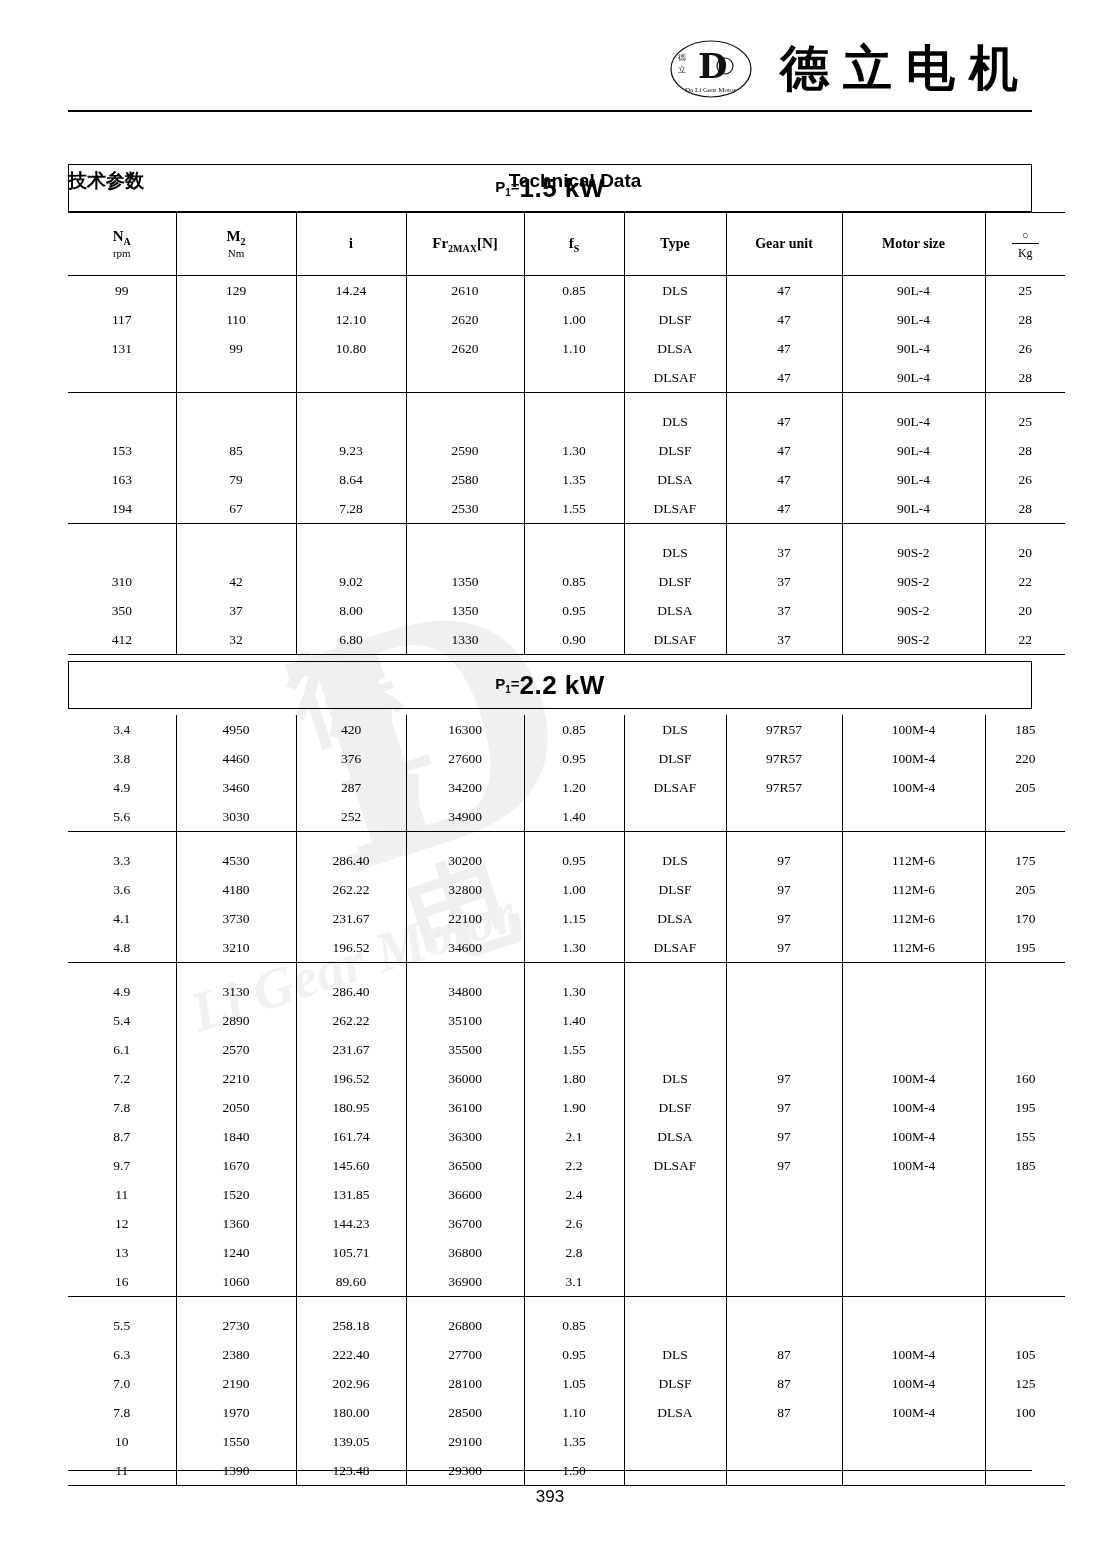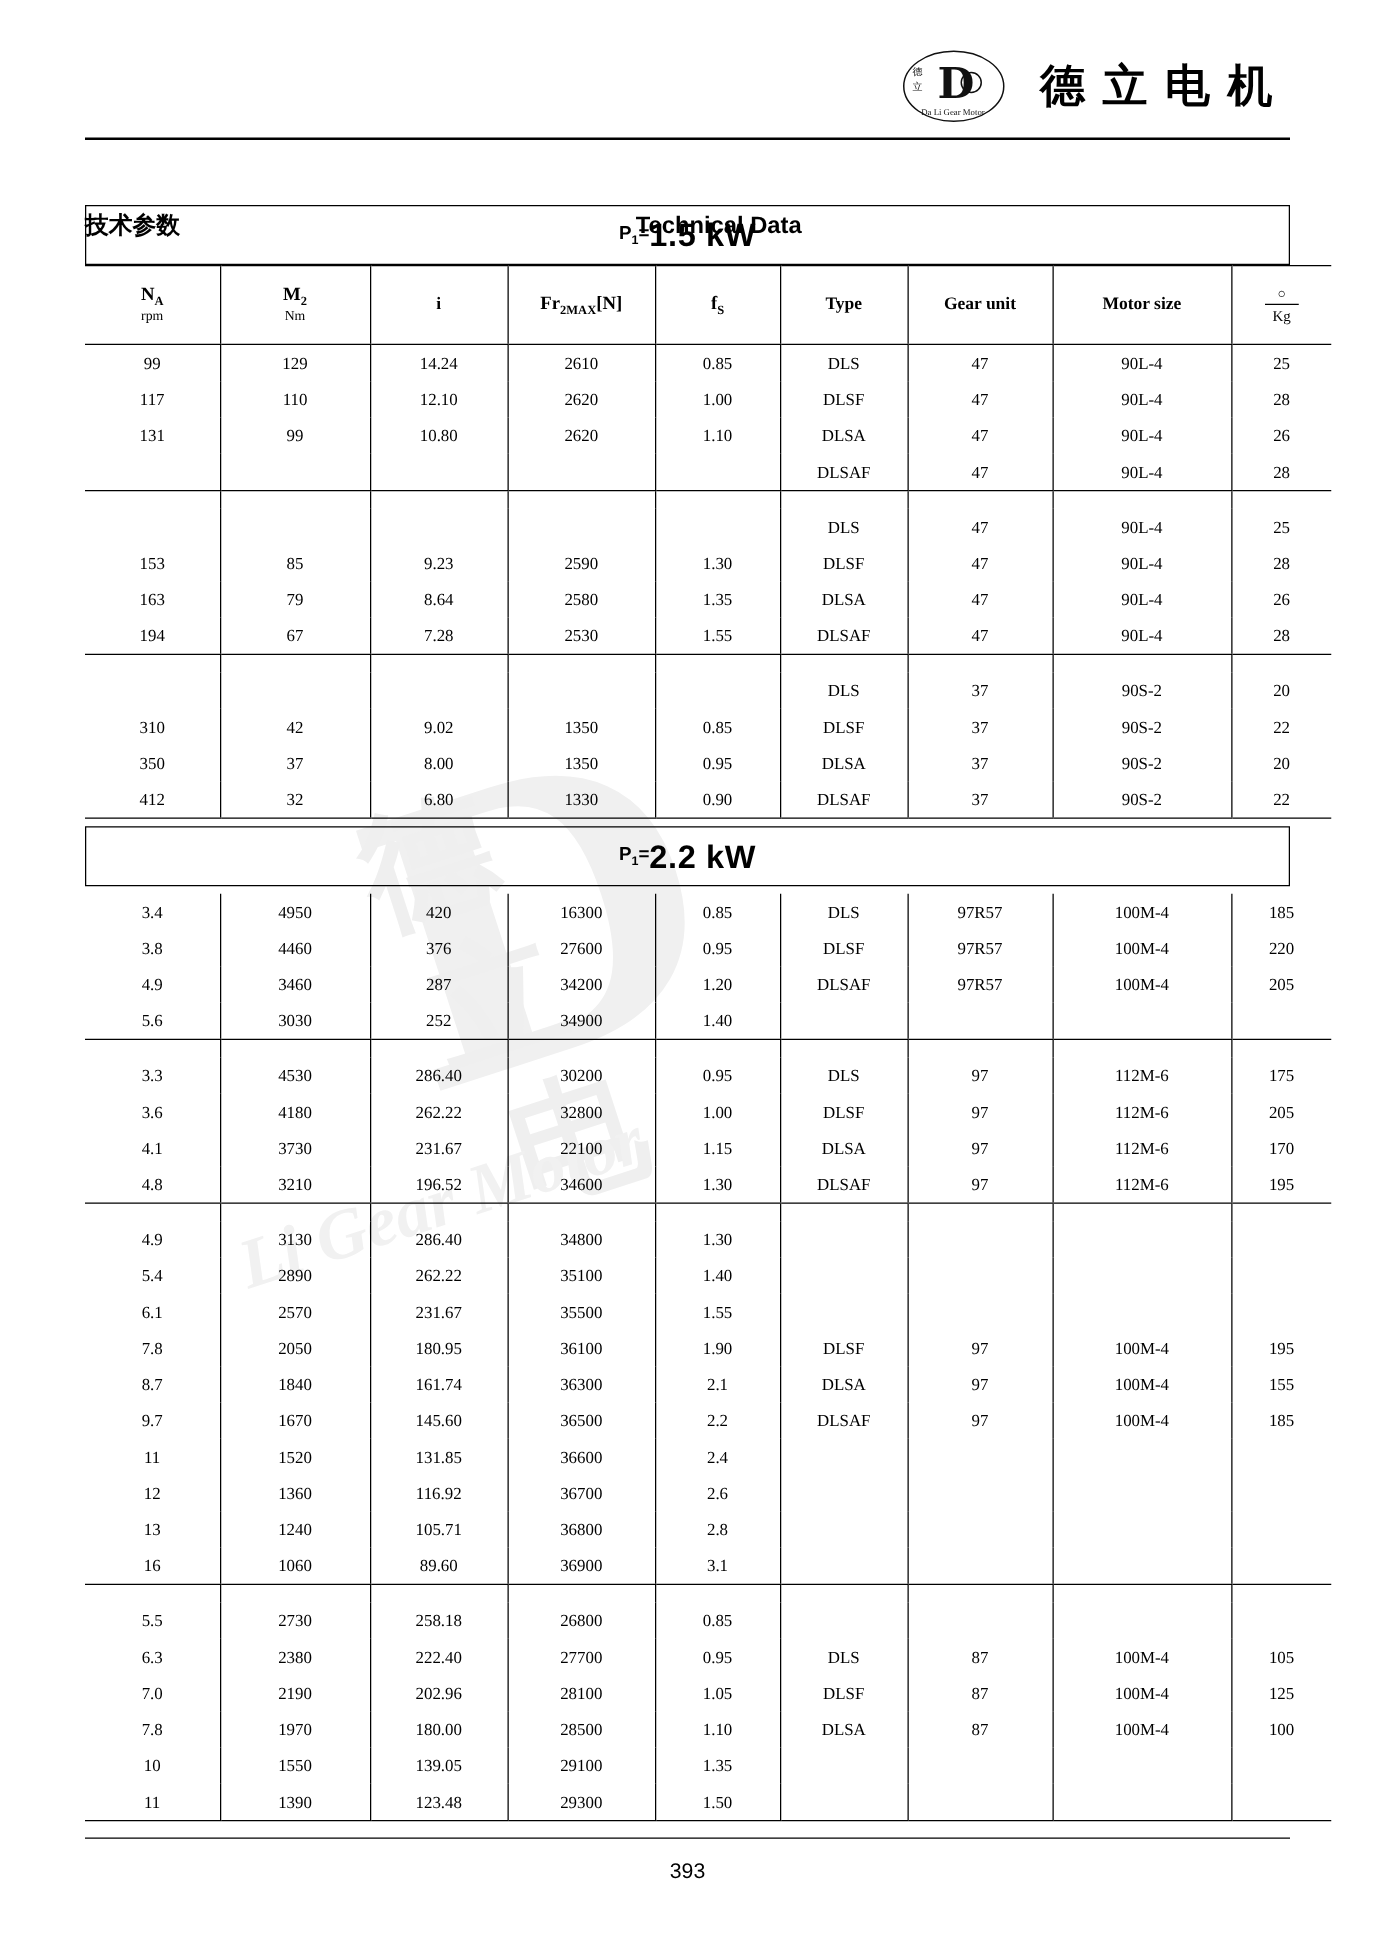--- a/index.html
+++ b/index.html
@@ -75,21 +75,21 @@
     gap: 26px;
   }
   .logo-mark {
     width: 86px;
     height: 62px;
     position: relative;
   }
   .logo-cn {
     font-family: "DejaVu Sans", sans-serif;
     font-weight: bold;
-    font-size: 36px;
+    font-size: 49px;
     letter-spacing: 14px;
     padding-right: 0;
   }
   .header-rule {
     position: relative;
     z-index: 2;
     border-bottom: 2px solid #000;
     margin-top: 10px;
   }
 
@@ -629,20 +629,31 @@
           <td class="vline">2570</td>
           <td class="vline">231.67</td>
           <td class="vline">35500</td>
           <td class="vline">1.55</td>
           <td class="vline rcell"></td>
           <td class="vline rcell"></td>
           <td class="vline rcell"></td>
           <td class="vline rcell"></td>
         </tr>
         <tr>
+          <td>7.2</td>
+          <td class="vline">2210</td>
+          <td class="vline">196.52</td>
+          <td class="vline">36000</td>
+          <td class="vline">1.80</td>
+          <td class="vline rcell">DLS</td>
+          <td class="vline rcell">97</td>
+          <td class="vline rcell">100M-4</td>
+          <td class="vline rcell">160</td>
+        </tr>
+        <tr>
           <td>7.8</td>
           <td class="vline">2050</td>
           <td class="vline">180.95</td>
           <td class="vline">36100</td>
           <td class="vline">1.90</td>
           <td class="vline rcell">DLSF</td>
           <td class="vline rcell">97</td>
           <td class="vline rcell">100M-4</td>
           <td class="vline rcell">195</td>
         </tr>
@@ -675,21 +686,21 @@
           <td class="vline">36600</td>
           <td class="vline">2.4</td>
           <td class="vline rcell"></td>
           <td class="vline rcell"></td>
           <td class="vline rcell"></td>
           <td class="vline rcell"></td>
         </tr>
         <tr>
           <td>12</td>
           <td class="vline">1360</td>
-          <td class="vline">116.92</td>
+          <td class="vline">144.23</td>
           <td class="vline">36700</td>
           <td class="vline">2.6</td>
           <td class="vline rcell"></td>
           <td class="vline rcell"></td>
           <td class="vline rcell"></td>
           <td class="vline rcell"></td>
         </tr>
         <tr>
           <td>13</td>
           <td class="vline">1240</td>

